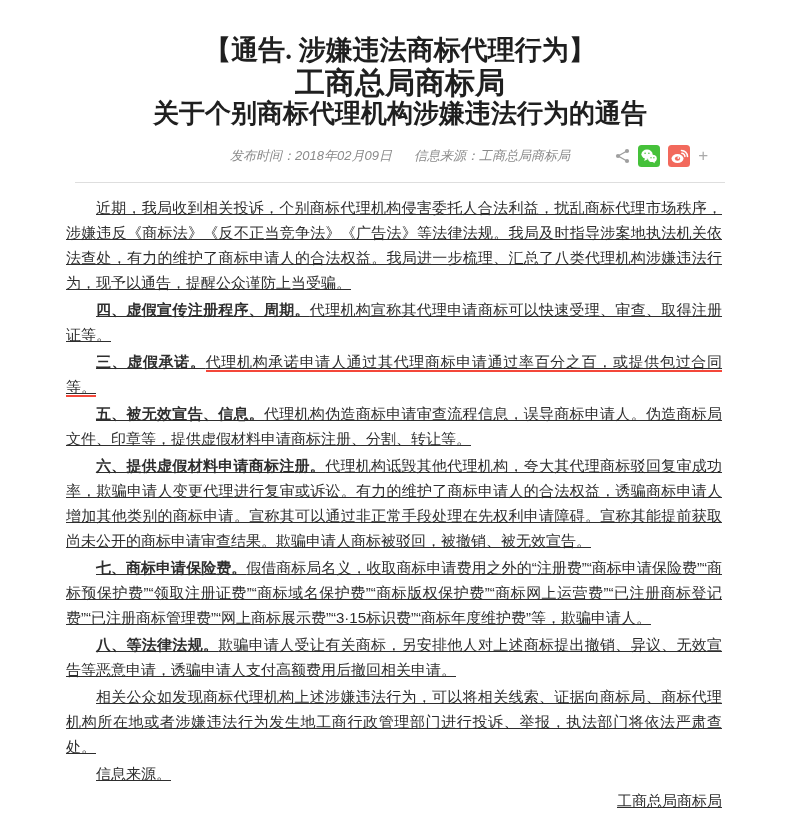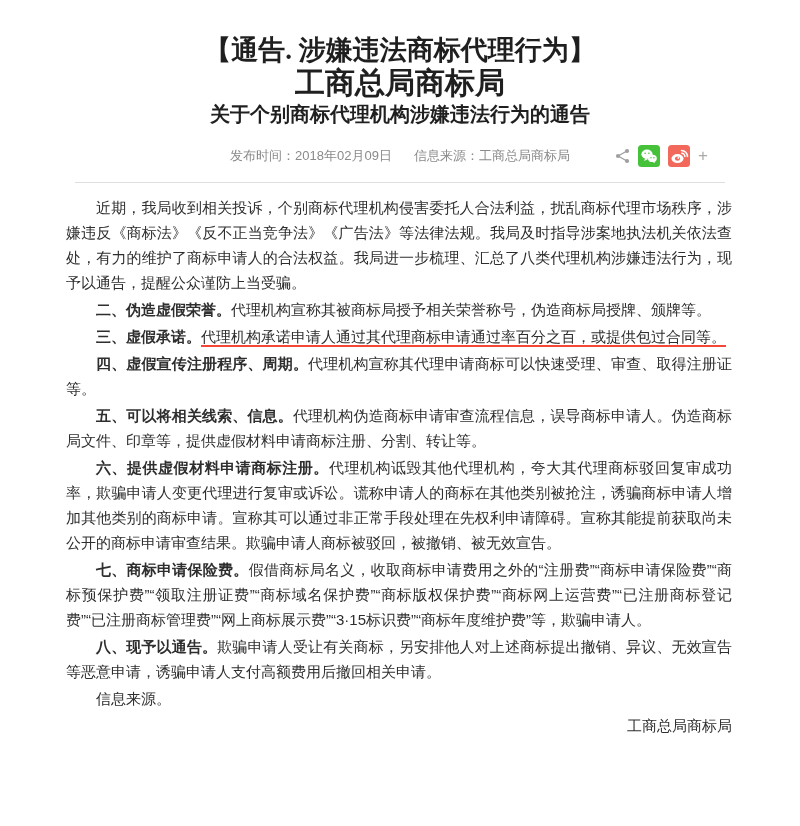--- a/index.html
+++ b/index.html
@@ -8,37 +8,37 @@
     width: 800px; height: 826px; position: relative; overflow: hidden;
     background: #ffffff; color: #2e2e2e;
     font-family: "Liberation Sans", "DejaVu Sans", sans-serif;
   }
   .header {
     padding-top: 34px; text-align: center; color: #1f1f1f;
     font-family: "Liberation Serif", "DejaVu Serif", serif; font-weight: 600;
   }
   .title-l1 { font-size: 27px; line-height: 33px; }
   .title-l2 { font-size: 30px; line-height: 31px; }
-  .title-l3 { font-size: 20px; line-height: 32px; }
+  .title-l3 { font-size: 26px; line-height: 32px; }
 
-  .meta-row { position: relative; height: 26px; margin-top: 13px; }
+  .meta-row { position: relative; height: 26px; margin-top: 13px; font-style: italic; }
   .meta-text { text-align: center; font-size: 13px; line-height: 26px; color: #8a8a8a; }
   .meta-group2 { margin-left: 22px; }
 
   .share-bar { position: absolute; right: 92px; top: 1px; height: 24px; display: flex; align-items: center; gap: 8px; }
   .icon-btn { display: inline-flex; align-items: center; justify-content: center; cursor: pointer; }
   .plus-glyph { color: #aaaaaa; font-size: 17px; line-height: 22px; font-weight: 400; }
 
   .divider { width: 650px; height: 0; margin: 13px auto 0; border: none; border-top: 1px solid #dedede; }
 
   .content {
     width: 668px; margin: 12px auto 0; font-size: 15px; line-height: 25px;
     text-align: justify; color: #2e2e2e;
   }
-  .content p { margin: 0 2px 2px 0; text-indent: 2em; }
+  .content p { margin: 0 12px 2px 0; text-indent: 2em; text-decoration: underline; }
   .lead { font-weight: bold; }
   .u-red { border-bottom: 2px solid #f4473a; }
   .sig { text-indent: 0; text-align: right; }
   .sig-org { margin-top: 2px; }
 </style>
 </head>
 <body>
 
 <div class="page">
 
@@ -88,32 +88,32 @@
       <span class="icon-btn plus-glyph">+</span>
     </div>
   </div>
 
   <hr class="divider">
 
   <main class="content">
     <p>近期，我局收到相关投诉，个别商标代理机构侵害委托人合法利益，扰乱商标代理市场秩序，涉嫌违反《商标法》《反不正当竞争法》《广告法》等法律法规。我局及时指导涉案地执法机关依法查处，有力的维护了商标申请人的合法权益。我局进一步梳理、汇总了八类代理机构涉嫌违法行为，现予以通告，提醒公众谨防上当受骗。</p>
     <div id="sections">
 
-  <p class="section"><b class="lead">二、伪造虚假荣誉。</b><span>代理机构宣称其被商标局授予相关荣誉称号，伪造商标局授牌、颁牌等。</span></p>
+
+  <p class="section"><b class="lead">四、虚假宣传注册程序、周期。</b><span>代理机构宣称其代理申请商标可以快速受理、审查、取得注册证等。</span></p>
 
   <p class="section"><b class="lead">三、虚假承诺。</b><span class="u-red" style="border-bottom-color: rgb(244, 71, 58);">代理机构承诺申请人通过其代理商标申请通过率百分之百，或提供包过合同等。</span></p>
 
-  <p class="section"><b class="lead">四、虚假宣传注册程序、周期。</b><span>代理机构宣称其代理申请商标可以快速受理、审查、取得注册证等。</span></p>
+  <p class="section"><b class="lead">五、被无效宣告、信息。</b><span>代理机构伪造商标申请审查流程信息，误导商标申请人。伪造商标局文件、印章等，提供虚假材料申请商标注册、分割、转让等。</span></p>
 
-  <p class="section"><b class="lead">五、可以将相关线索、信息。</b><span>代理机构伪造商标申请审查流程信息，误导商标申请人。伪造商标局文件、印章等，提供虚假材料申请商标注册、分割、转让等。</span></p>
-
-  <p class="section"><b class="lead">六、提供虚假材料申请商标注册。</b><span>代理机构诋毁其他代理机构，夸大其代理商标驳回复审成功率，欺骗申请人变更代理进行复审或诉讼。谎称申请人的商标在其他类别被抢注，诱骗商标申请人增加其他类别的商标申请。宣称其可以通过非正常手段处理在先权利申请障碍。宣称其能提前获取尚未公开的商标申请审查结果。欺骗申请人商标被驳回，被撤销、被无效宣告。</span></p>
+  <p class="section"><b class="lead">六、提供虚假材料申请商标注册。</b><span>代理机构诋毁其他代理机构，夸大其代理商标驳回复审成功率，欺骗申请人变更代理进行复审或诉讼。有力的维护了商标申请人的合法权益，诱骗商标申请人增加其他类别的商标申请。宣称其可以通过非正常手段处理在先权利申请障碍。宣称其能提前获取尚未公开的商标申请审查结果。欺骗申请人商标被驳回，被撤销、被无效宣告。</span></p>
 
   <p class="section"><b class="lead">七、商标申请保险费。</b><span>假借商标局名义，收取商标申请费用之外的“注册费”“商标申请保险费”“商标预保护费”“领取注册证费”“商标域名保护费”“商标版权保护费”“商标网上运营费”“已注册商标登记费”“已注册商标管理费”“网上商标展示费”“3·15标识费”“商标年度维护费”等，欺骗申请人。</span></p>
 
-  <p class="section"><b class="lead">八、现予以通告。</b><span>欺骗申请人受让有关商标，另安排他人对上述商标提出撤销、异议、无效宣告等恶意申请，诱骗申请人支付高额费用后撤回相关申请。</span></p>
+  <p class="section"><b class="lead">八、等法律法规。</b><span>欺骗申请人受让有关商标，另安排他人对上述商标提出撤销、异议、无效宣告等恶意申请，诱骗申请人支付高额费用后撤回相关申请。</span></p>
 </div>
+    <p>相关公众如发现商标代理机构上述涉嫌违法行为，可以将相关线索、证据向商标局、商标代理机构所在地或者涉嫌违法行为发生地工商行政管理部门进行投诉、举报，执法部门将依法严肃查处。</p>
     <p>信息来源。</p>
     <p class="sig sig-org">工商总局商标局</p>
 
   </main>
 
 </div>
 
 </body></html>

